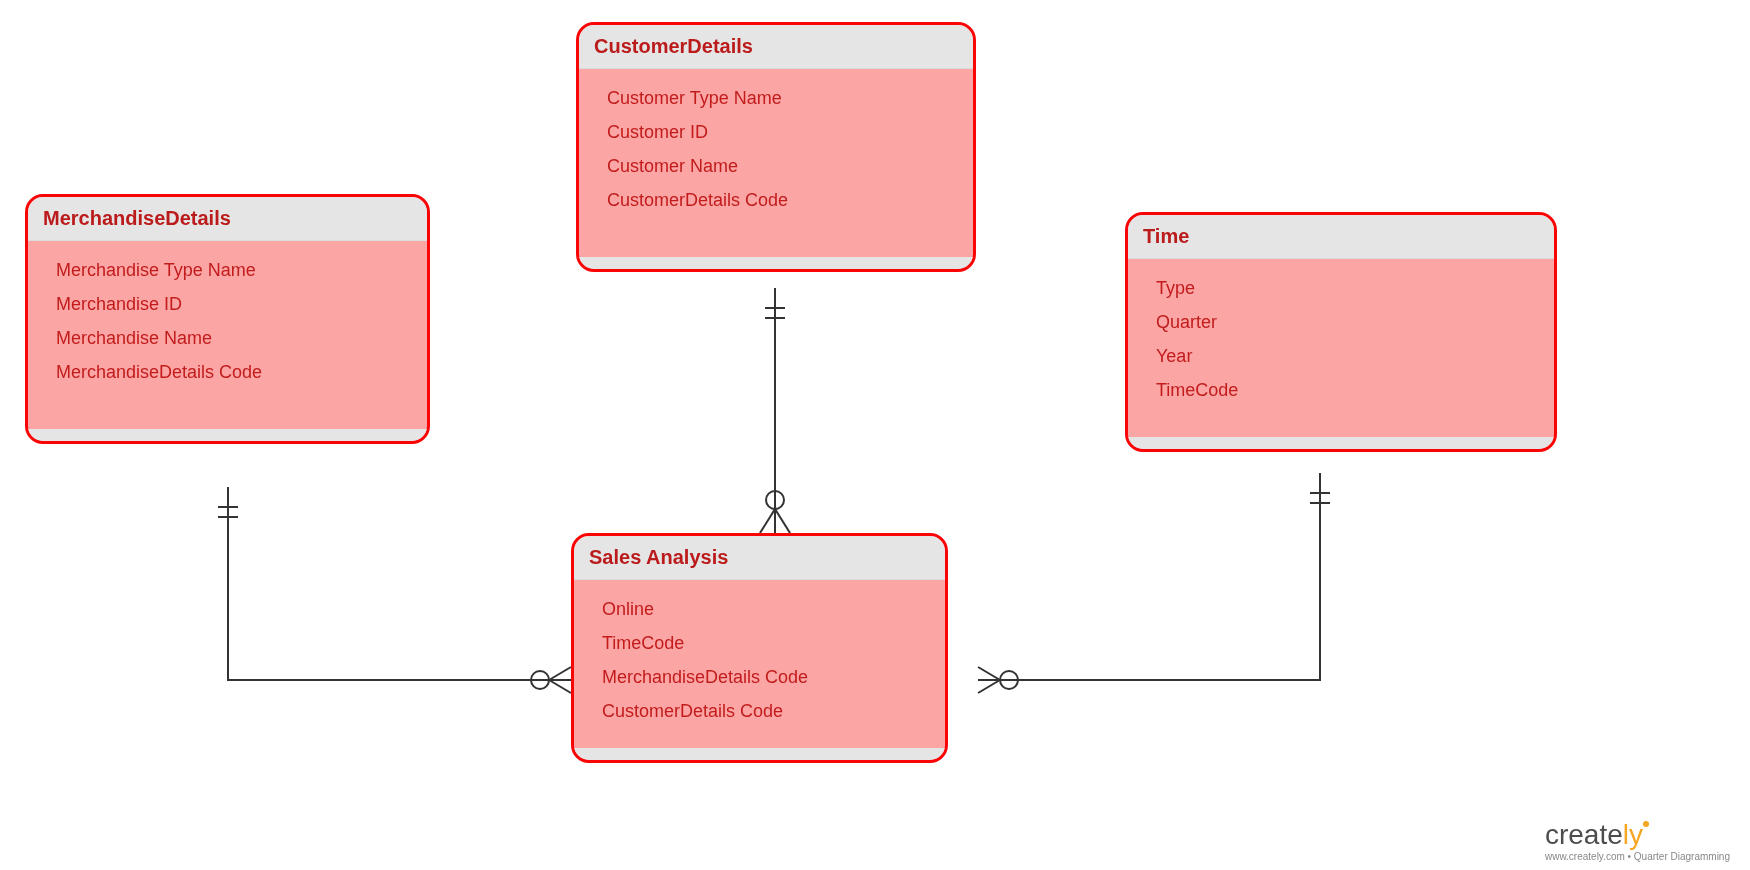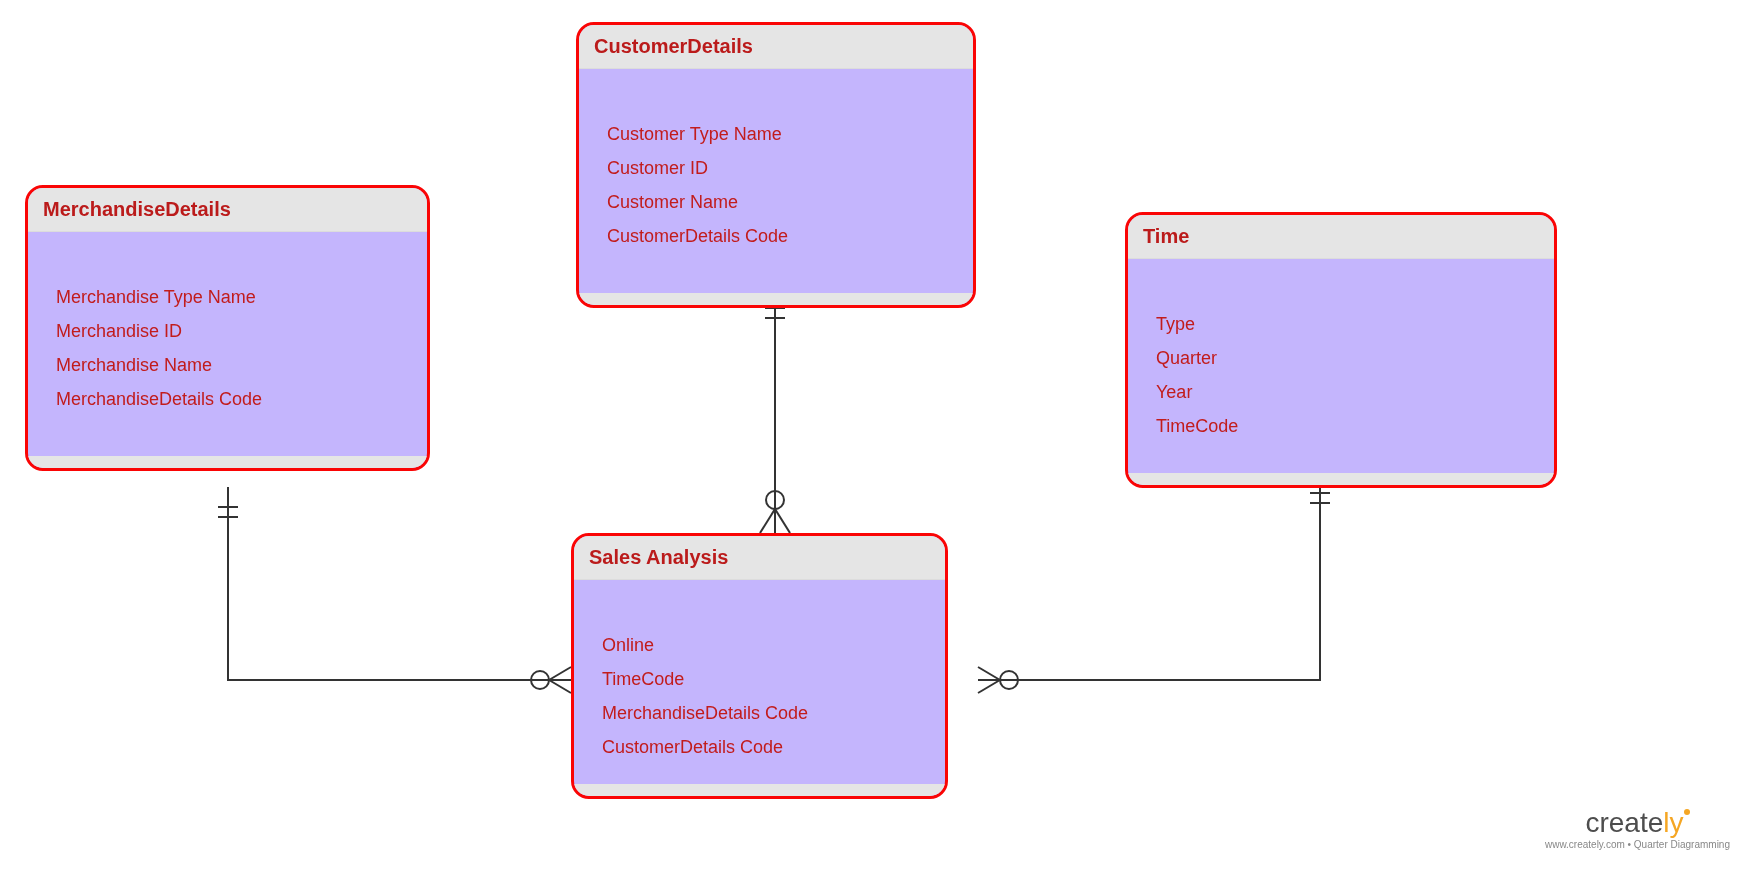--- a/index.html
+++ b/index.html
@@ -8,56 +8,55 @@
     width: 1750px;
     height: 870px;
     background: #ffffff;
     font-family: Arial, Helvetica, sans-serif;
     position: relative;
   }
   .entity {
     position: absolute;
     border: 3px solid #fa0505;
     border-radius: 18px;
-    background: #c4b5fd;
+    background: #fca5a5;
     overflow: hidden;
     box-sizing: border-box;
   }
   .entity .title {
     background: #e5e5e5;
     color: #bb1b1b;
     font-weight: bold;
     font-size: 20px;
     padding: 10px 15px;
     border-bottom: 1px solid #dcdcdc;
   }
   .entity .attrs {
     padding: 12px 15px 10px 28px;
     color: #c21c1c;
     font-size: 18px;
     line-height: 34px;
-    margin-top: 36px;
   }
   .entity .footer {
     background: #e5e5e5;
     height: 12px;
   }
   svg.connectors {
     position: absolute;
     top: 0;
     left: 0;
     width: 1750px;
     height: 870px;
     pointer-events: none;
   }
   .watermark {
     position: absolute;
     right: 20px;
-    bottom: 20px;
-    text-align: center;
+    bottom: 8px;
+    text-align: left;
   }
   .watermark .brand {
     font-size: 28px;
     font-weight: 500;
     color: #4d4d4d;
   }
   .watermark .brand .ly {
     color: #f5a623;
   }
   .watermark .sub {
@@ -109,21 +108,21 @@
     <line x1="1310" y1="493" x2="1330" y2="493"></line>
     <line x1="1310" y1="503" x2="1330" y2="503"></line>
 
     <circle cx="1009" cy="680" r="9"></circle>
     <line x1="1000" y1="680" x2="978" y2="667"></line>
     <line x1="1000" y1="680" x2="978" y2="693"></line>
     <line x1="1000" y1="680" x2="978" y2="680"></line>
   </g>
 </svg>
 
-<div class="entity" style="left:25px; top:185px; width:405px;">
+<div class="entity" style="left:25px; top:194px; width:405px;">
   <div class="title">MerchandiseDetails</div>
   <div class="attrs">
     <div>Merchandise Type Name</div>
     <div>Merchandise ID</div>
     <div>Merchandise Name</div>
     <div>MerchandiseDetails Code</div>
     <div style="height:30px"></div>
   </div>
   <div class="footer"></div>
 </div>

